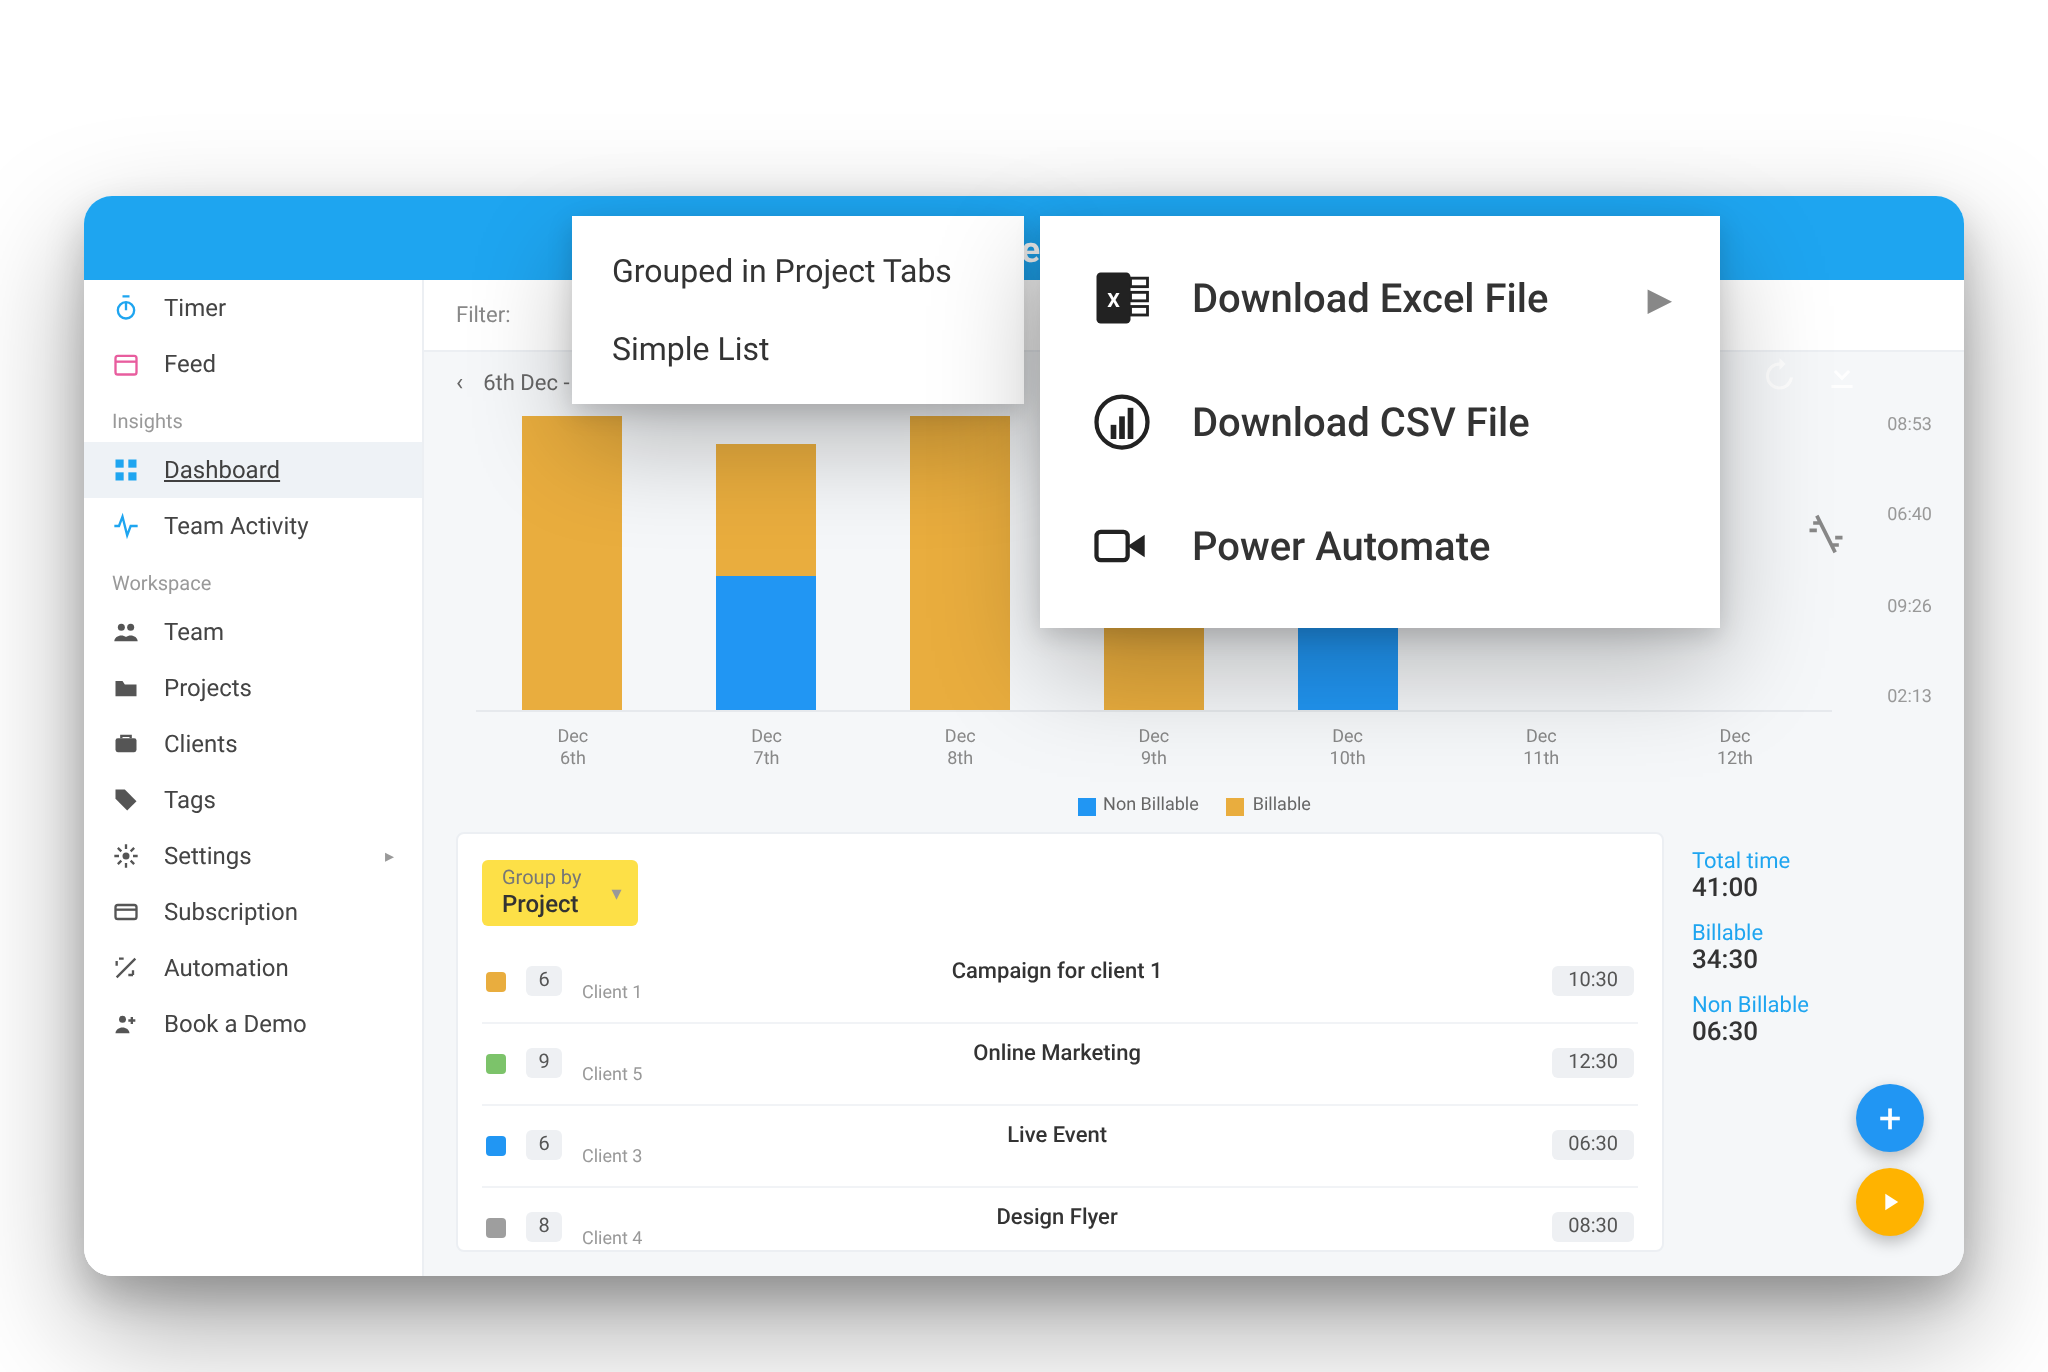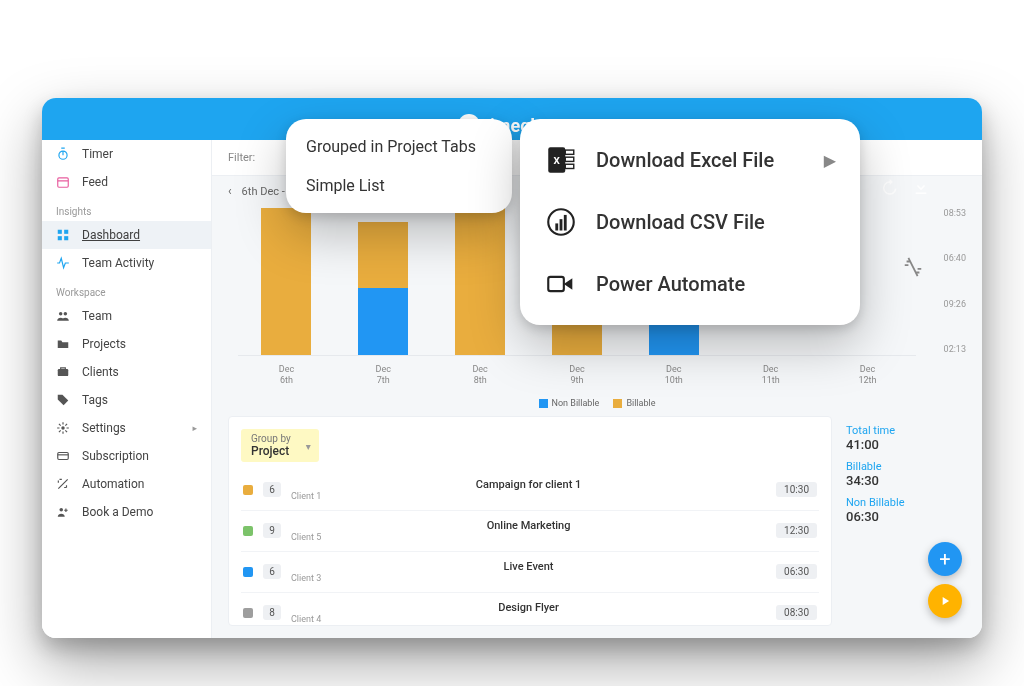--- a/index.html
+++ b/index.html
@@ -36,42 +36,42 @@
 .seg { width: 100%; }
 .bill { background: #e9ad3e; }
 .nonbill { background: #2196f3; }
 .x-labels { position: absolute; left: 10px; right: 50px; bottom: 10px; display: flex; justify-content: space-around; font-size: 9px; color: #888; text-align: center; }
 .x-labels div { width: 50px; line-height: 1.2; }
 .legend { display: flex; justify-content: center; gap: 14px; font-size: 9px; color: #666; padding: 2px 0 8px; }
 .legend span { display: inline-flex; align-items: center; gap: 4px; }
 .sw { width: 9px; height: 9px; }
 .lower { display: flex; gap: 14px; padding: 0 16px 12px; flex: 1; overflow: hidden; }
 .list-pane { flex: 1; background: #fff; border: 1px solid #eceff3; border-radius: 4px; padding: 10px 12px; overflow: hidden; }
-.group-by { display: inline-flex; flex-direction: column; background: #fef9c3; padding: 4px 28px 4px 10px; border-radius: 3px; position: relative; font-size: 10px; color: #777; }
+.group-by { display: inline-flex; flex-direction: column; background: #fde047; padding: 4px 28px 4px 10px; border-radius: 3px; position: relative; font-size: 10px; color: #777; }
 .group-by .val { font-size: 12px; color: #333; font-weight: 500; }
 .group-by::after { content: "▾"; position: absolute; right: 8px; top: 50%; transform: translateY(-50%); color: #999; font-size: 10px; }
 .proj-row { display: flex; align-items: center; gap: 10px; padding: 8px 2px; border-top: 1px solid #f1f3f6; font-size: 11px; }
 .proj-row:first-of-type { border-top: none; margin-top: 8px; }
 .proj-color { width: 10px; height: 10px; border-radius: 2px; }
 .proj-count { background: #eef0f3; color: #555; font-size: 10px; padding: 2px 6px; border-radius: 3px; min-width: 18px; text-align: center; }
 .proj-info { flex: 1; line-height: 1.2; }
 .proj-name { color: #333; font-weight: 500; text-align: center; }
 .proj-client { color: #999; font-size: 9px; }
 .proj-time { background: #eef0f3; color: #555; font-size: 10px; padding: 2px 8px; border-radius: 3px; }
 .summary-pane { width: 120px; font-size: 11px; }
 .summary-pane .label { color: #1ea5f0; margin-top: 8px; }
 .summary-pane .val { color: #333; font-weight: 500; font-size: 13px; }
 .fab { position: absolute; right: 20px; width: 34px; height: 34px; border-radius: 50%; display: flex; align-items: center; justify-content: center; color: #fff; box-shadow: 0 3px 8px rgba(0,0,0,0.25); cursor: pointer; }
 .fab.add { bottom: 62px; background: #2196f3; font-size: 20px; }
 .fab.play { bottom: 20px; background: #ffb300; }
 .fab.play svg { width: 14px; height: 14px; fill: #fff; }
 .top-tool { position: absolute; top: 158px; right: 58px; width: 22px; height: 22px; color: #888; }
 
 
-.menu { position: absolute; background: #fff; border-radius: 20px; box-shadow: 0 20px 50px rgba(0,0,0,0.25), 0 4px 12px rgba(0,0,0,0.15); padding: 8px 0; margin-top: 11px; }
+.menu { position: absolute; background: #fff; border-radius: 0; box-shadow: 0 20px 50px rgba(0,0,0,0.25), 0 4px 12px rgba(0,0,0,0.15); padding: 8px 0; }
 .menu-small { top: 108px; left: 286px; width: 226px; }
 .menu-small .mitem { padding: 10px 20px; font-size: 16px; color: #333; cursor: pointer; }
 .menu-big { top: 108px; left: 520px; width: 340px; padding: 10px 0; }
 .menu-big .mitem { display: flex; align-items: center; gap: 18px; padding: 14px 24px; font-size: 20px; color: #333; cursor: pointer; font-weight: 500; }
 .menu-big .micon { width: 34px; height: 34px; flex-shrink: 0; }
 .menu-big .arrow { margin-left: auto; color: #888; font-size: 16px; }
 svg { display: block; }
 </style>
 </head>
 <body>

